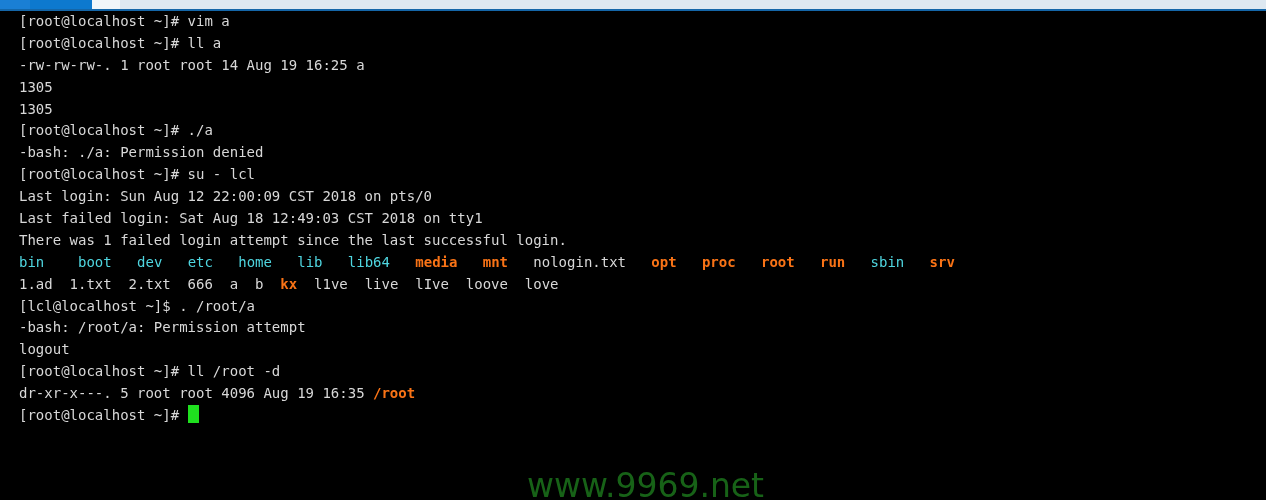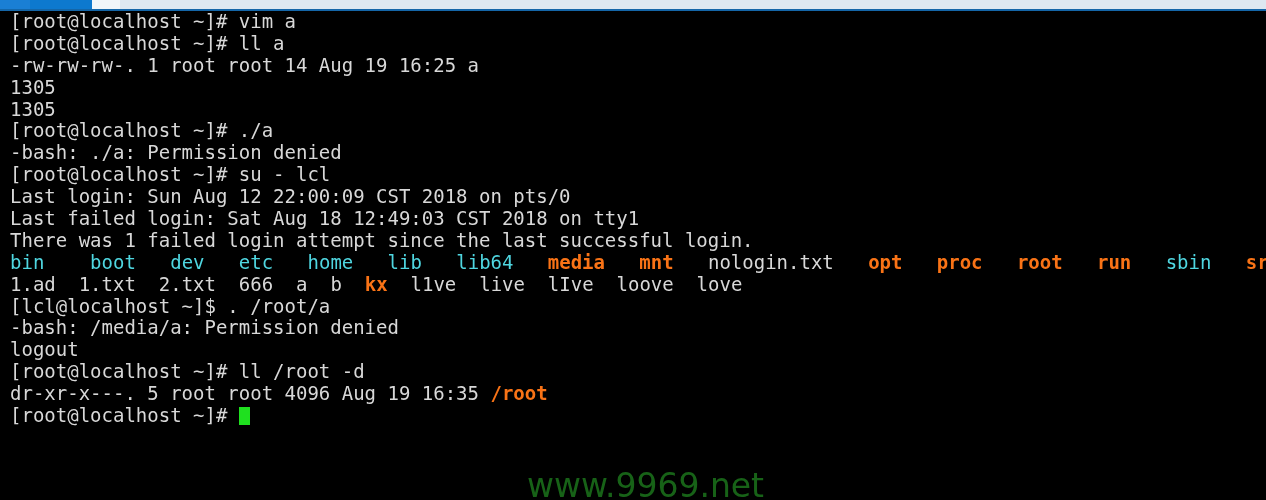--- a/index.html
+++ b/index.html
@@ -68,23 +68,23 @@
     height: 489px;
     background: #000000;
     overflow: hidden;
   }
 
   .line {
     position: relative;
     height: 21.9px;
     line-height: 21.9px;
     white-space: pre;
-    font-size: 19px;
+    font-size: 14px;
     letter-spacing: 0px;
-    padding-left: 10px;
+    padding-left: 19px;
     color: #d8d8d8;
   }
 
   
   .c-default { color: #d8d8d8; }
   .c-cyan    { color: #4fd6e0; font-weight: normal; }
   .c-blue    { color: #f97316; font-weight: bold; }
 
   
   .cursor {
@@ -130,21 +130,21 @@
       <div class="line"><span class="c-default">1305</span></div>
       <div class="line"><span class="c-default">[root@localhost ~]# </span><span class="c-default">./a</span></div>
       <div class="line"><span class="c-default">-bash: ./a: Permission denied</span></div>
       <div class="line"><span class="c-default">[root@localhost ~]# </span><span class="c-default">su - lcl</span></div>
       <div class="line"><span class="c-default">Last login: Sun Aug 12 22:00:09 CST 2018 on pts/0</span></div>
       <div class="line"><span class="c-default">Last failed login: Sat Aug 18 12:49:03 CST 2018 on tty1</span></div>
       <div class="line"><span class="c-default">There was 1 failed login attempt since the last successful login.</span></div>
       <div class="line"><span class="c-cyan">bin</span><span class="c-default">    </span><span class="c-cyan">boot</span><span class="c-default">   </span><span class="c-cyan">dev</span><span class="c-default">   </span><span class="c-cyan">etc</span><span class="c-default">   </span><span class="c-cyan">home</span><span class="c-default">   </span><span class="c-cyan">lib</span><span class="c-default">   </span><span class="c-cyan">lib64</span><span class="c-default">   </span><span class="c-blue">media</span><span class="c-default">   </span><span class="c-blue">mnt</span><span class="c-default">   </span><span class="c-default">nologin.txt</span><span class="c-default">   </span><span class="c-blue">opt</span><span class="c-default">   </span><span class="c-blue">proc</span><span class="c-default">   </span><span class="c-blue">root</span><span class="c-default">   </span><span class="c-blue">run</span><span class="c-default">   </span><span class="c-cyan">sbin</span><span class="c-default">   </span><span class="c-blue">srv</span></div>
       <div class="line"><span class="c-default">1.ad</span><span class="c-default">  </span><span class="c-default">1.txt</span><span class="c-default">  </span><span class="c-default">2.txt</span><span class="c-default">  </span><span class="c-default">666</span><span class="c-default">  </span><span class="c-default">a</span><span class="c-default">  </span><span class="c-default">b</span><span class="c-default">  </span><span class="c-blue">kx</span><span class="c-default">  </span><span class="c-default">l1ve</span><span class="c-default">  </span><span class="c-default">live</span><span class="c-default">  </span><span class="c-default">lIve</span><span class="c-default">  </span><span class="c-default">loove</span><span class="c-default">  </span><span class="c-default">love</span></div>
       <div class="line"><span class="c-default">[lcl@localhost ~]$ </span><span class="c-default">. /root/a</span></div>
-      <div class="line"><span class="c-default">-bash: /media/a: Permission denied</span></div>
+      <div class="line"><span class="c-default">-bash: /root/a: Permission attempt</span></div>
       <div class="line"><span class="c-default">logout</span></div>
       <div class="line"><span class="c-default">[root@localhost ~]# </span><span class="c-default">ll /root -d</span></div>
       <div class="line"><span class="c-default">dr-xr-x---. 5 root root 4096 Aug 19 16:35 </span><span class="c-blue">/root</span></div>
       <div class="line"><span class="c-default">[root@localhost ~]# </span><span class="c-default"></span><span class="cursor"></span></div>
     </div>
 
   <div id="watermark">www.9969.net</div>
 </div>
 
 </body></html>

